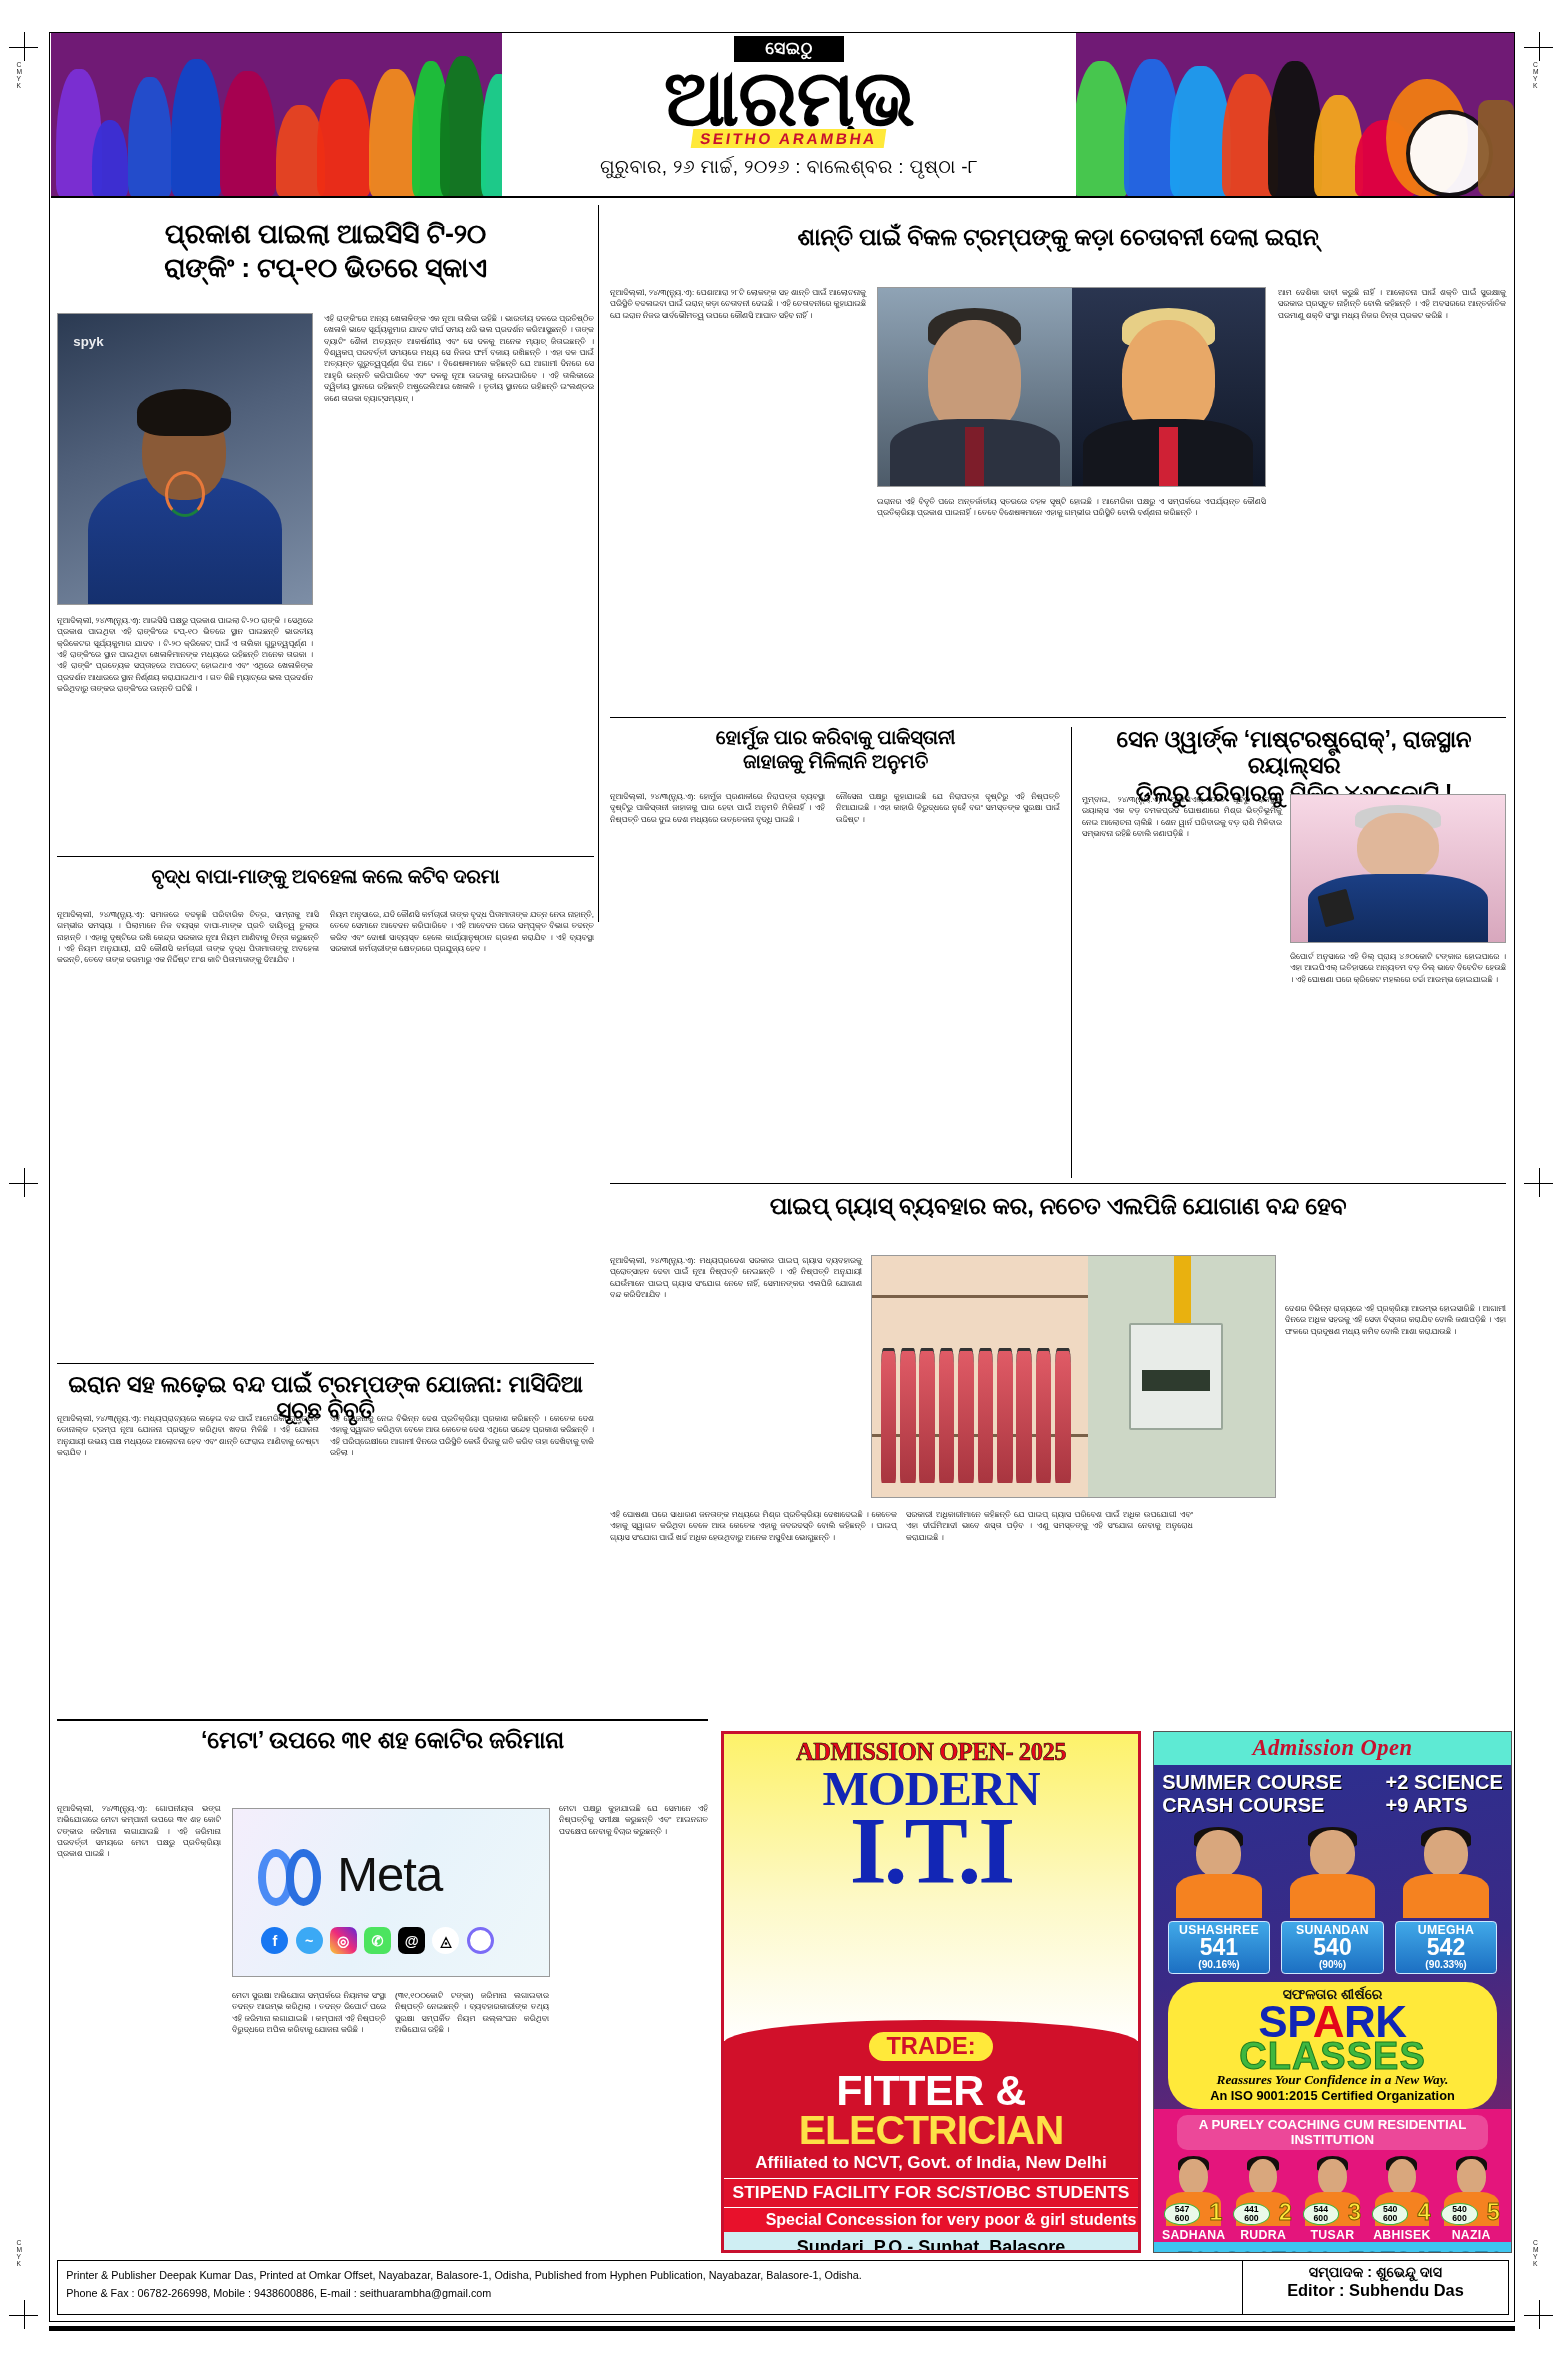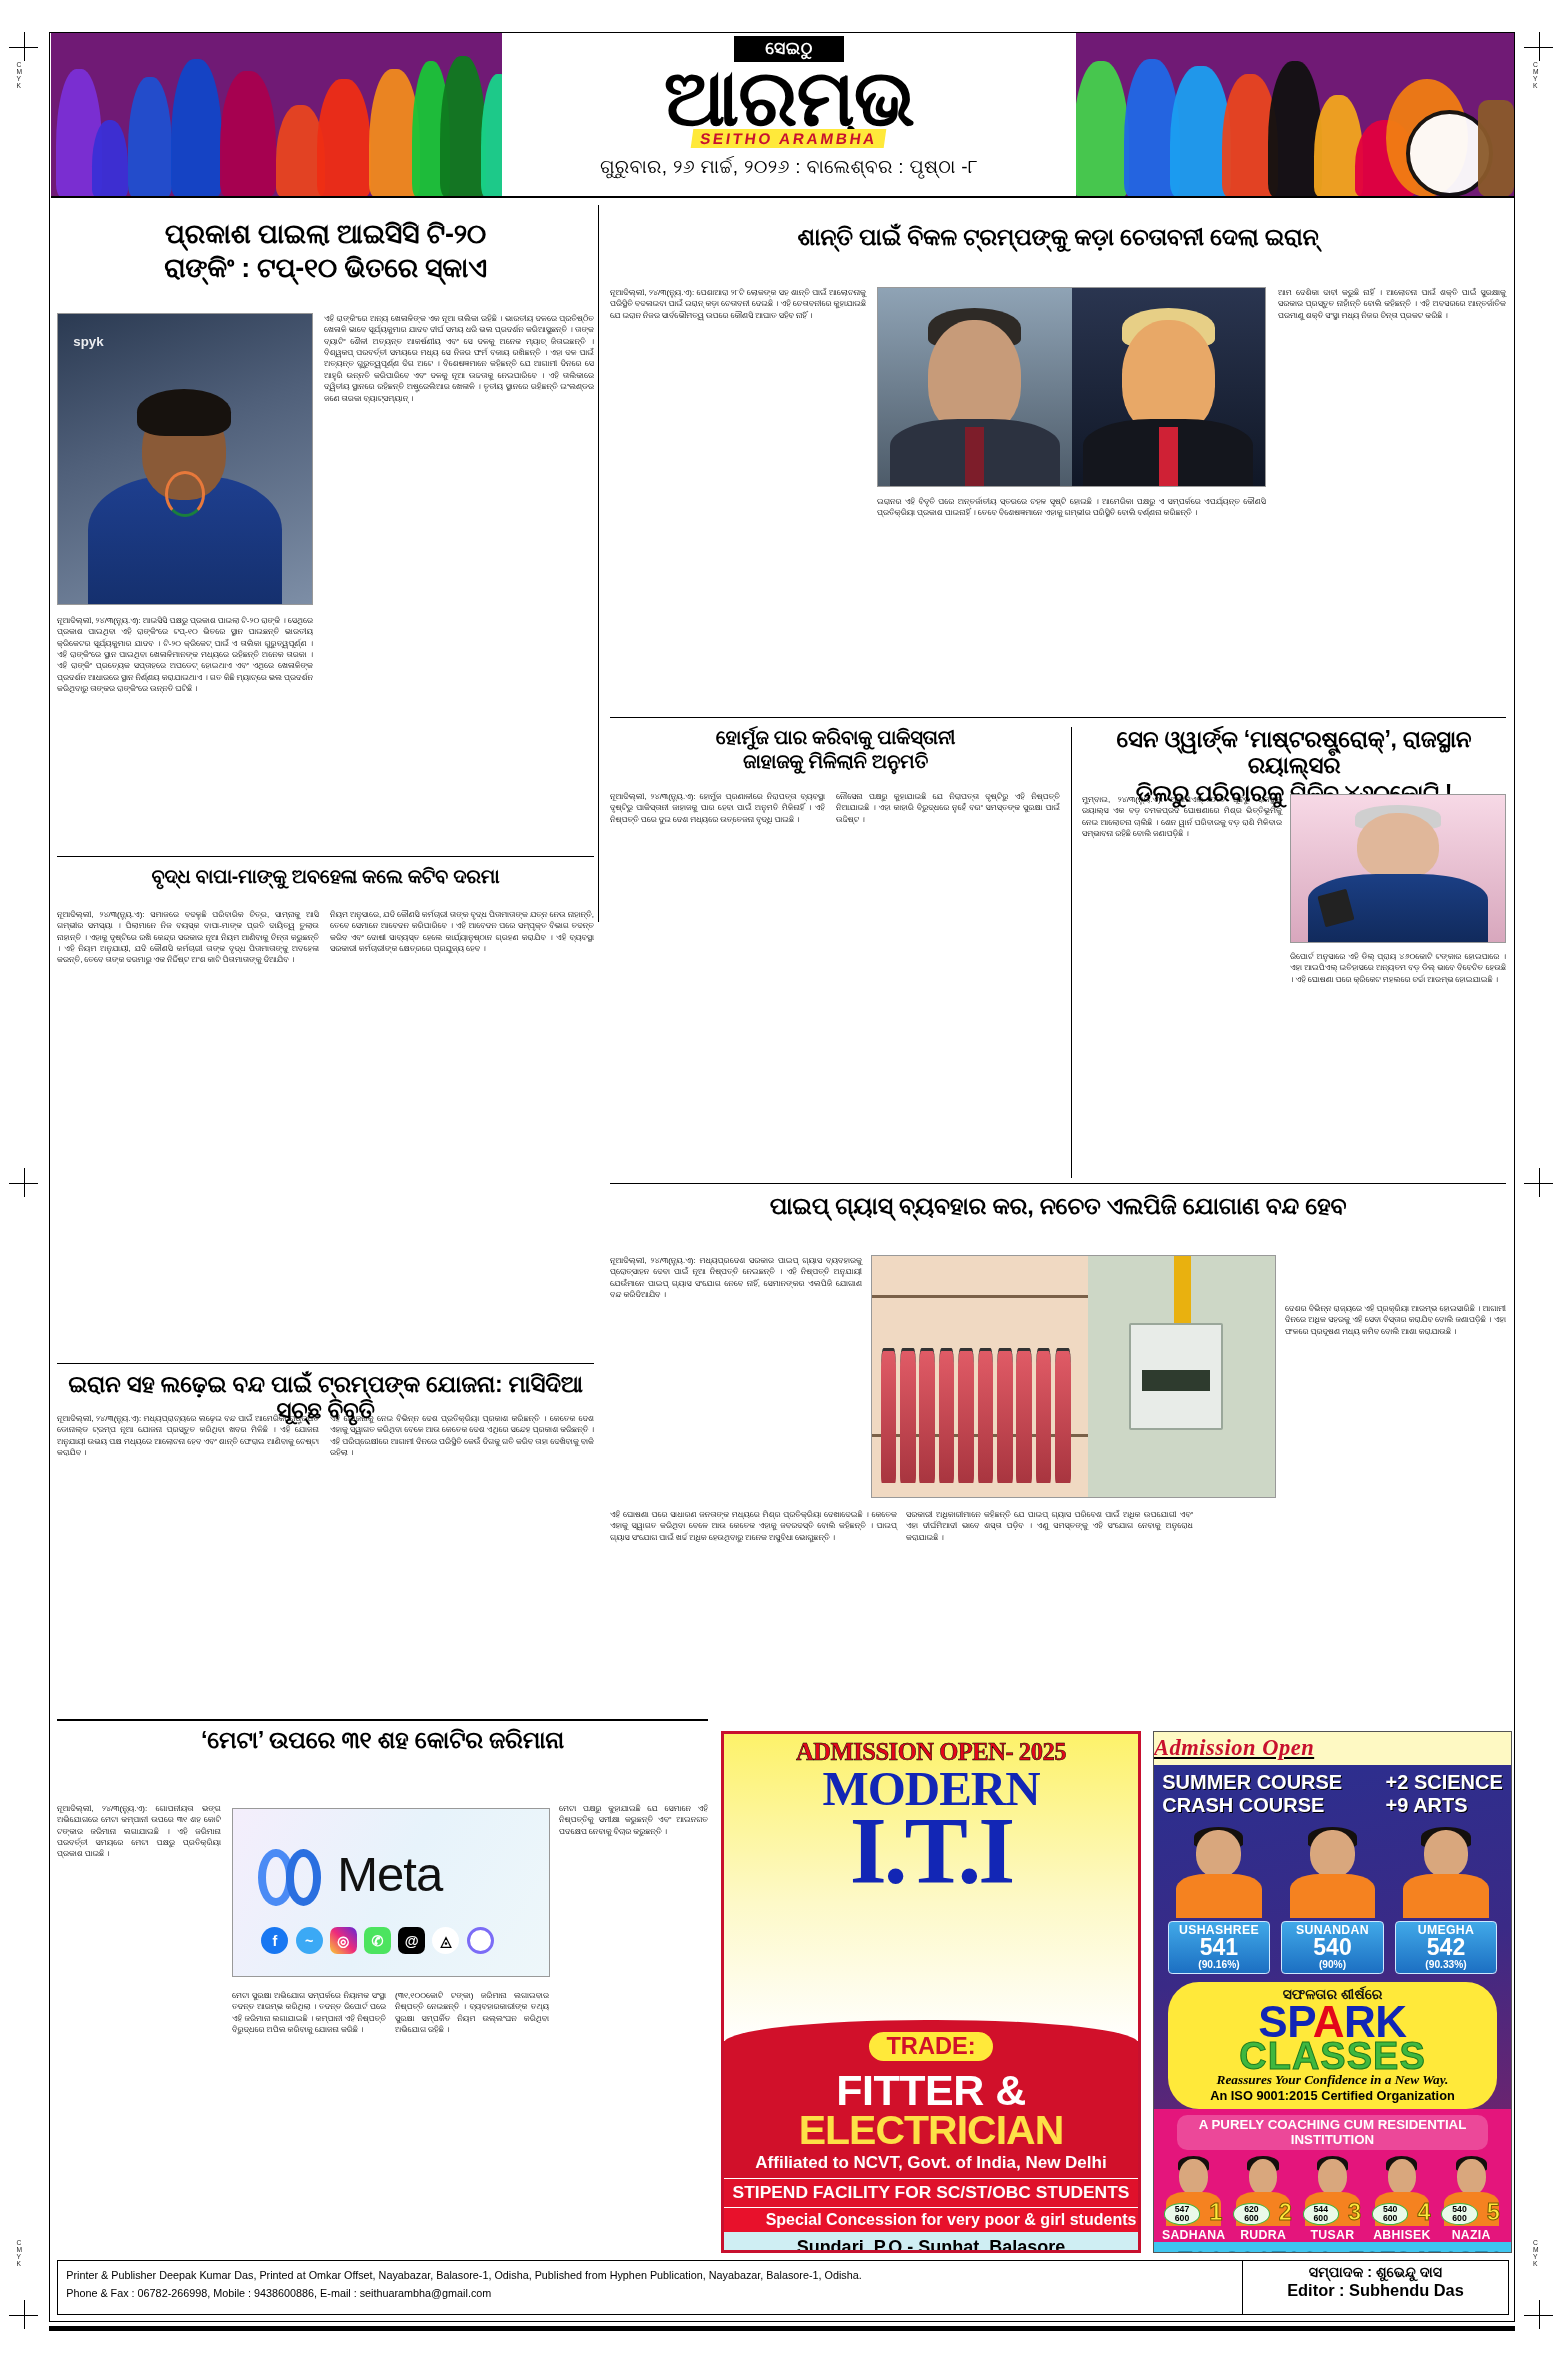--- a/index.html
+++ b/index.html
@@ -134,21 +134,21 @@
              font-size:23.6px; padding:1px 17.4px; border-radius:15.4px; position:relative; top:-9.2px; }
   .iti-fitter { color:#fff; font-weight:bold; font-size:43px; line-height:.96; letter-spacing:-0.5px; }
   .iti-elec { color:#fde047; font-weight:bold; font-size:41px; line-height:.96; letter-spacing:-1px; }
   .iti-aff { color:#fff; font-weight:bold; font-size:17px; margin-top:2px; }
   .iti-stip { background:#e0112b; color:#fff; font-weight:bold; font-size:17.4px; padding:3.6px 0; border-top:1.5px solid #fff; }
   .iti-spec { background:#e8112b; color:#fff; font-weight:bold; font-size:16px; padding:3.1px 0; border-top:1.5px solid #fff; }
   .iti-addr { background:#cfeef3; color:#000; font-weight:bold; font-size:18px; padding:4.1px 0 5.1px; line-height:1.25; }
 
   
   .ad-spark { position:absolute; overflow:hidden; border:1px solid #555; }
-  .sp-top { background:#fef9c3; padding:3.1px 0 4.1px;text-decoration:underline; }
+  .sp-top { background:#5eead4; text-align:center; padding:3.1px 0 4.1px; }
   .sp-adm { font-family:"Liberation Serif", serif; font-style:italic; font-weight:bold;
             font-size:22.5px; color:#c8102e; letter-spacing:0.5px; }
   .sp-mid { background:linear-gradient(170deg,#2b2f8f 0%,#3a2a86 55%,#6a2470 100%); padding:6.1px 8.2px 0; }
   .sp-courses { display:flex; justify-content:space-between; color:#fff; font-weight:bold; font-size:20px; line-height:1.16;
                 text-shadow:1px 1px 0 #000; }
   .sp-students { display:flex; justify-content:space-around; margin-top:9.2px; }
   .sp-stu { width:30%; text-align:center; }
   .sp-face { height:91px; position:relative; }
   .sp-head { position:absolute; left:28%; top:4%; width:44%; height:52%; background:#d9a77d; border-radius:48%; }
   .sp-hair { position:absolute; left:26%; top:0; width:48%; height:22%; background:#14100d; border-radius:50% 50% 14% 14%; }
@@ -483,21 +483,21 @@
             <div class="sp-rank">1</div>
           </div>
           <div class="sp-nm5">SADHANA</div>
         </div>
         <div class="sp-s5">
           <div class="sp-f5">
             <div class="sp-hair"></div>
             <div class="sp-head"></div>
             <div class="sp-body"></div>
             <div class="sp-mark">
-              <span>620</span>
+              <span>441</span>
               <span>600</span>
             </div>
             <div class="sp-rank">2</div>
           </div>
           <div class="sp-nm5">RUDRA</div>
         </div>
         <div class="sp-s5">
           <div class="sp-f5">
             <div class="sp-hair"></div>
             <div class="sp-head"></div>

